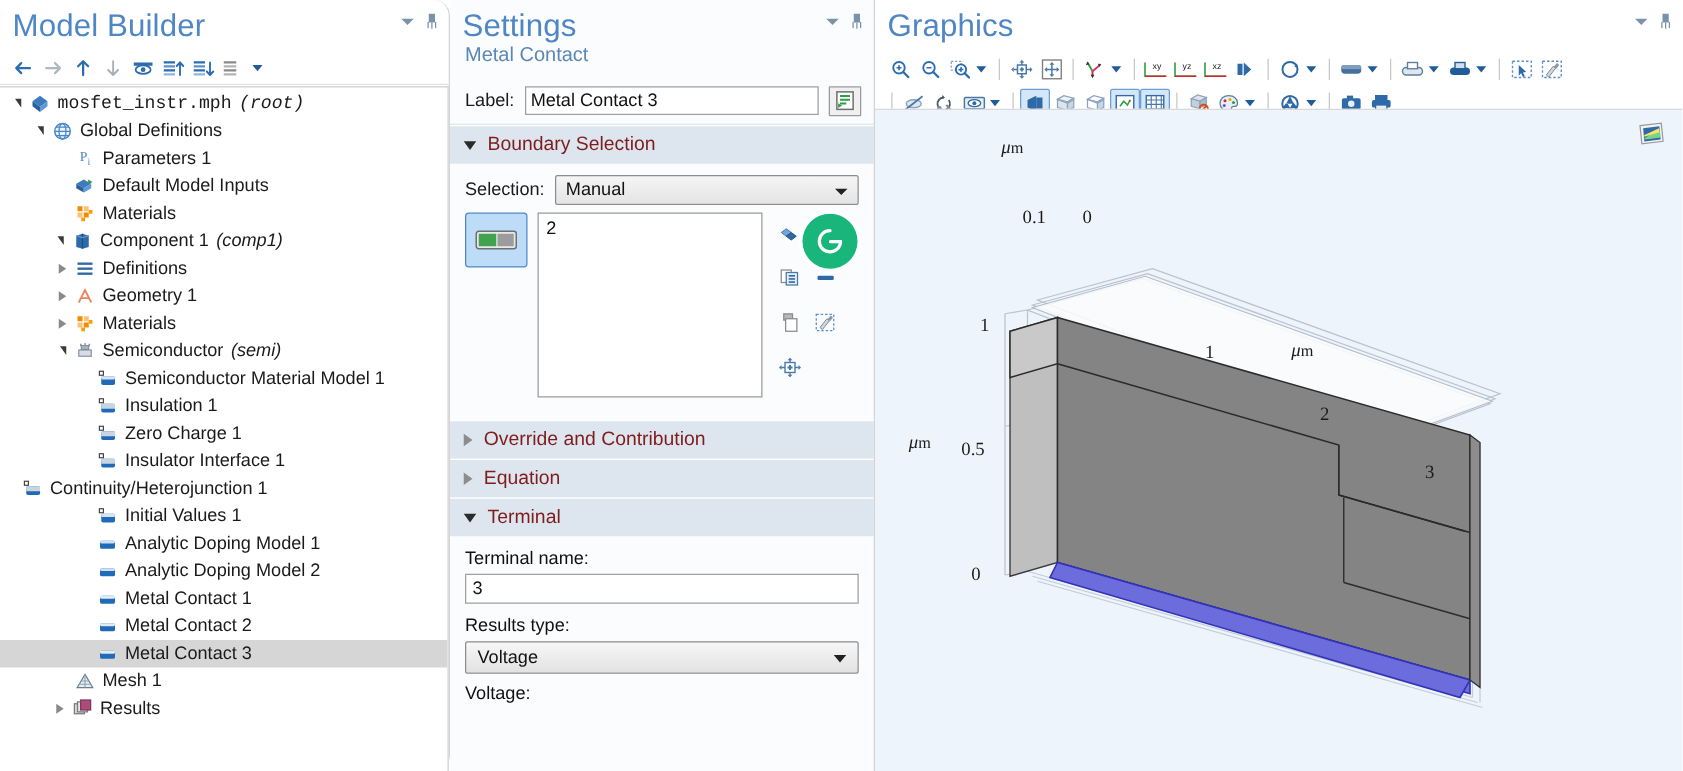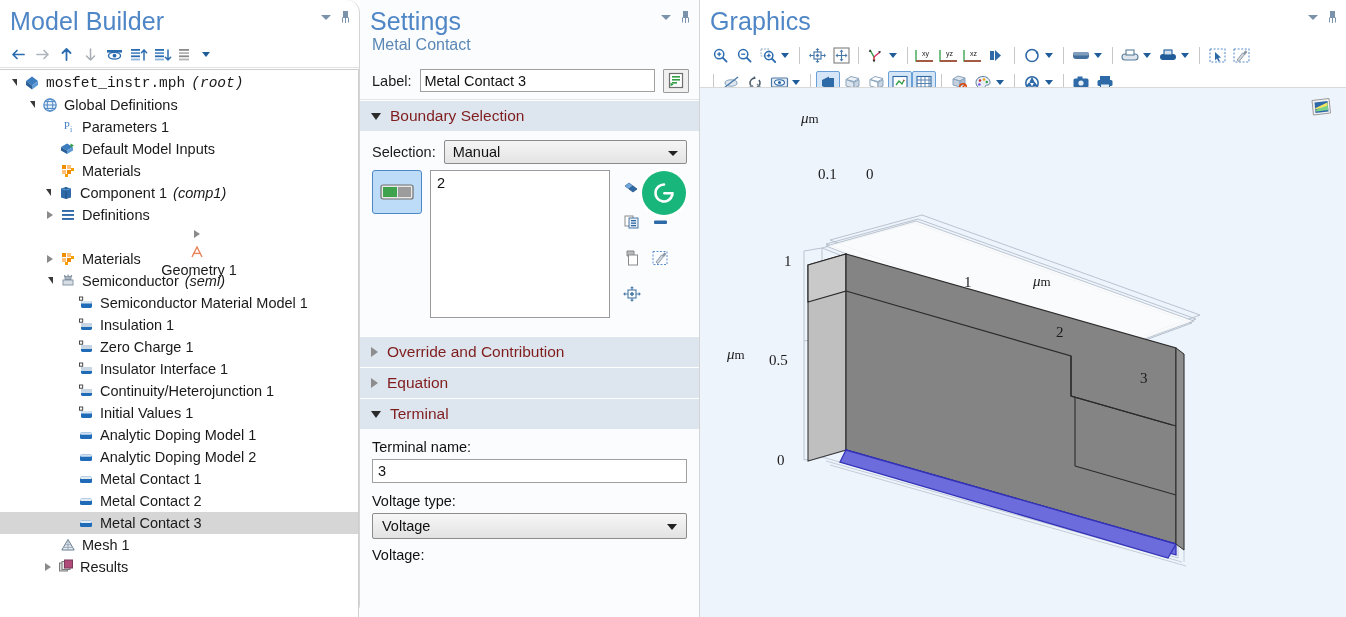--- a/index.html
+++ b/index.html
@@ -359,21 +359,21 @@
           </span>
           <span class="ticon">
             <svg width="16" height="16" viewBox="0 0 16 16">
               <rect x="2" y="3" width="12" height="1.9" fill="#2f6aa8"></rect>
               <rect x="2" y="7" width="12" height="1.9" fill="#2f6aa8"></rect>
               <rect x="2" y="11" width="12" height="1.9" fill="#2f6aa8"></rect>
             </svg>
           </span>
           <span class="tlabel">Definitions</span>
         </div>
-        <div class="tnode" style="padding-left: 42px; flex-direction: column;">
+        <div class="tnode" style="padding-left: 42px;">
           <span class="twist">
             <span class="tri-closed"></span>
           </span>
           <span class="ticon">
             <svg width="16" height="16" viewBox="0 0 16 16">
               <path d="M3 13L8 3l5 10" fill="none" stroke="#e8845a" stroke-width="1.4"></path>
               <path d="M4.7 9.4h6.6" stroke="#e8845a" stroke-width="1.4"></path>
             </svg>
           </span>
           <span class="tlabel">Geometry 1</span>
@@ -447,21 +447,21 @@
           <span class="twist"></span>
           <span class="ticon">
             <svg width="16" height="16" viewBox="0 0 16 16">
               <rect x="3" y="6" width="11" height="7" rx="1.4" fill="#1f6bb8"></rect>
               <path d="M3 6h11v4H3z" fill="#c8d6e4"></path>
               <rect x="1.5" y="2" width="3.2" height="3.2" fill="#fff" stroke="#3a3a3a" stroke-width=".9"></rect>
             </svg>
           </span>
           <span class="tlabel">Insulator Interface 1</span>
         </div>
-        <div class="tnode" style="padding-left: 60px;">
+        <div class="tnode" style="">
           <span class="twist"></span>
           <span class="ticon">
             <svg width="16" height="16" viewBox="0 0 16 16">
               <rect x="3" y="6" width="11" height="7" rx="1.4" fill="#1f6bb8"></rect>
               <path d="M3 6h11v4H3z" fill="#c8d6e4"></path>
               <rect x="1.5" y="2" width="3.2" height="3.2" fill="#fff" stroke="#3a3a3a" stroke-width=".9"></rect>
             </svg>
           </span>
           <span class="tlabel">Continuity/Heterojunction 1</span>
         </div>
@@ -666,21 +666,21 @@
     <div class="section-head">
       <span class="tri-open"></span>
       <span>Terminal</span>
     </div>
 
     <div class="fld-block">
       <div class="cap">Terminal name:</div>
       <input class="wideinput" value="3" style="">
     </div>
     <div class="fld-block">
-      <div class="cap">Voltage type:</div>
+      <div class="cap">Results type:</div>
       <div class="widecombo">
         <span>Voltage</span>
         <span class="arrow"></span>
       </div>
     </div>
     <div class="fld-block" style="padding-top:8px">
       <div class="cap">Voltage:</div>
     </div>
 
     <div class="cursor-bubble" style="left:282px; top:171px;">

